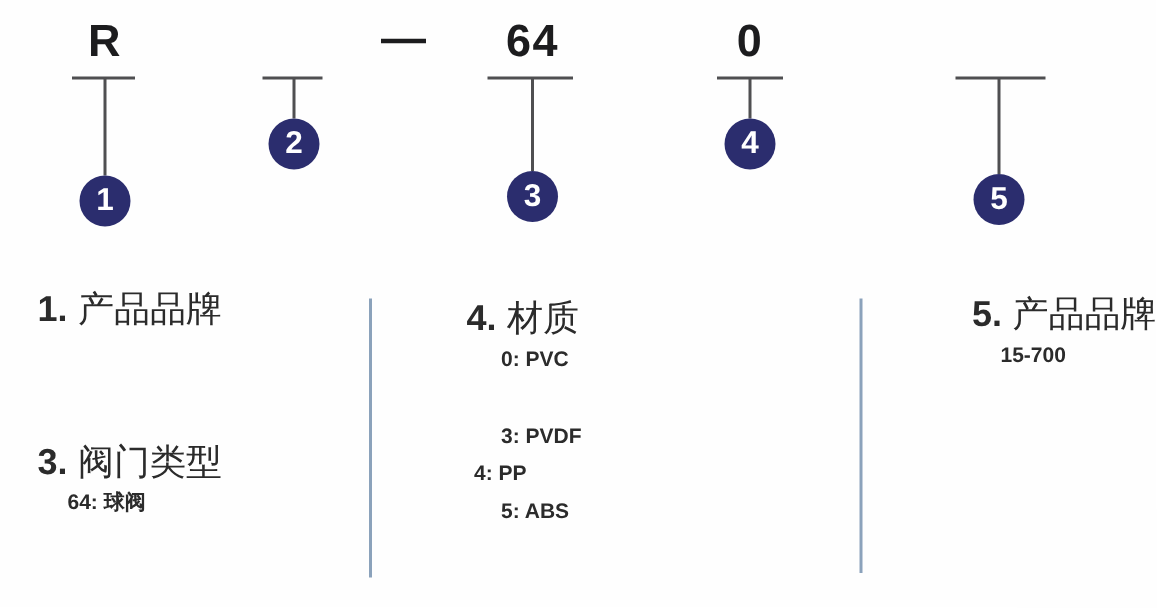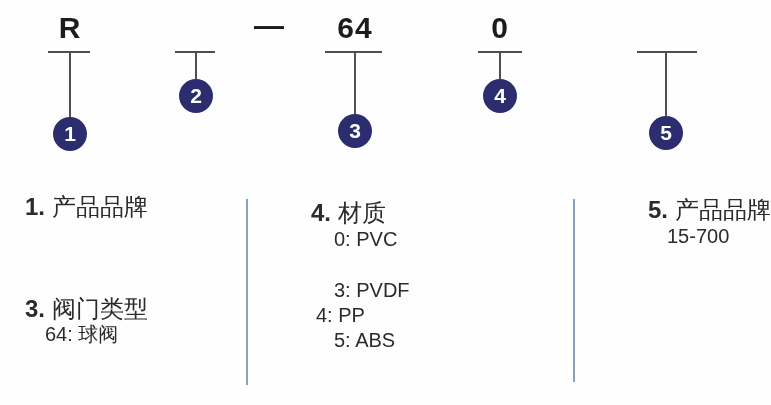--- a/index.html
+++ b/index.html
@@ -20,21 +20,21 @@
   .tick{position:absolute;top:51px;height:2px;background:var(--line,#4f4f51);}
   .vline{position:absolute;width:2px;margin-left:-1px;background:var(--line,#4f4f51);}
   .circle{
     position:absolute;width:34px;height:34px;margin-left:-17px;border-radius:50%;
     background:var(--circle,#2b2d6e);color:var(--circle_text,#ffffff);
     font-size:21px;font-weight:bold;text-align:center;line-height:34px;
   }
   
   .litem{position:absolute;font-size:24px;line-height:22px;white-space:nowrap;}
   .litem .num{font-weight:bold;margin-right:7px;}
-  .sub{position:absolute;font-size:20px;line-height:22px;white-space:nowrap;}
+  .sub{position:absolute;font-size:14px;line-height:22px;white-space:nowrap;font-weight:bold;}
   .divider{position:absolute;width:2px;background:var(--divider,#8ba2bb);}
 </style>
 </head>
 <body>
 
 <div class="canvas">
 
   <div class="code" style="left:70px">R</div>
   <div class="dash" style="left:269px">—</div>
   <div class="code" style="left:355px">64</div>

